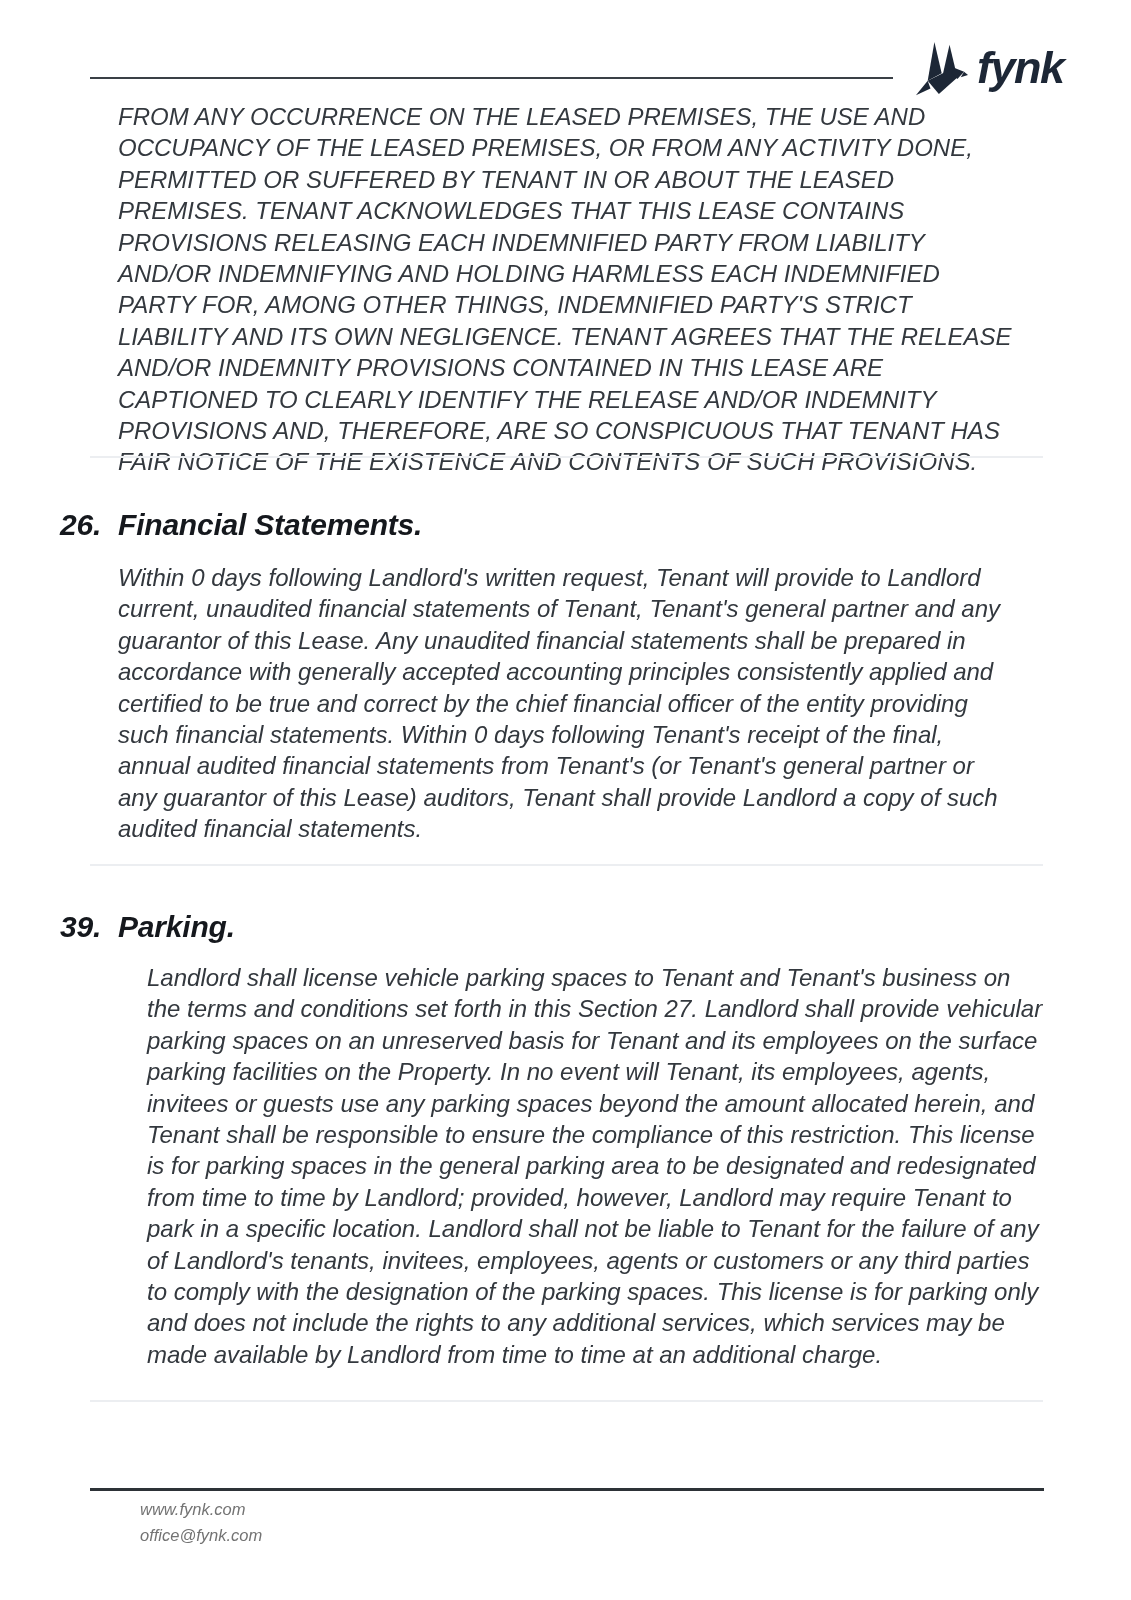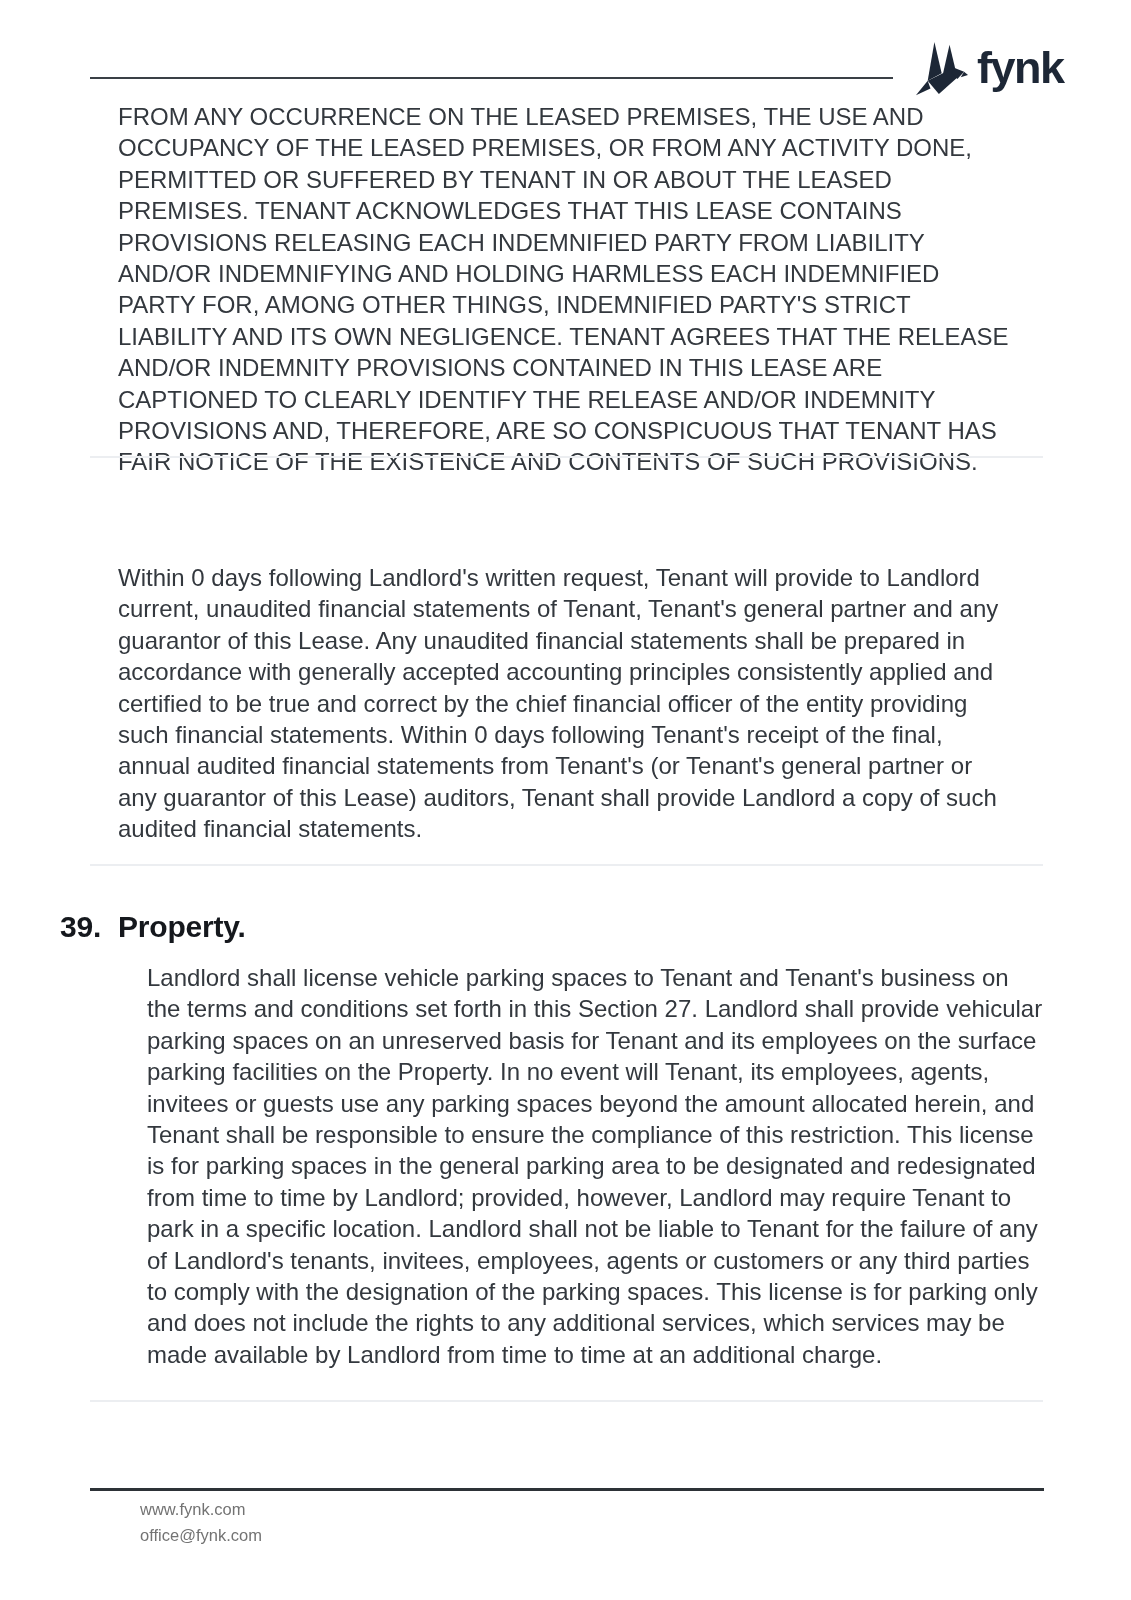--- a/index.html
+++ b/index.html
@@ -6,20 +6,21 @@
   html, body { background: #ffffff; }
   body { font-family: "Liberation Sans", sans-serif; }
 
   .page {
     position: relative;
     width: 1131px;
     height: 1600px;
     margin: 0 auto;
     background: #ffffff;
     overflow: hidden;
+    font-style: italic;
   }
 
   
   .header-rule {
     position: absolute;
     top: 77px; left: 90px;
     width: 803px; height: 2px;
     background: #3a4046;
   }
   .logo {
@@ -113,27 +114,31 @@
         </g>
       </svg>
     </span>
     <span class="logo-text">fynk</span>
   </div>
 
   <p class="para intro">FROM ANY OCCURRENCE ON THE LEASED PREMISES, THE USE AND OCCUPANCY OF THE LEASED PREMISES, OR FROM ANY ACTIVITY DONE, PERMITTED OR SUFFERED BY TENANT IN OR ABOUT THE LEASED PREMISES. TENANT ACKNOWLEDGES THAT THIS LEASE CONTAINS PROVISIONS RELEASING EACH INDEMNIFIED PARTY FROM LIABILITY AND/OR INDEMNIFYING AND HOLDING HARMLESS EACH INDEMNIFIED PARTY FOR, AMONG OTHER THINGS, INDEMNIFIED PARTY'S STRICT LIABILITY AND ITS OWN NEGLIGENCE. TENANT AGREES THAT THE RELEASE AND/OR INDEMNITY PROVISIONS CONTAINED IN THIS LEASE ARE CAPTIONED TO CLEARLY IDENTIFY THE RELEASE AND/OR INDEMNITY PROVISIONS AND, THEREFORE, ARE SO CONSPICUOUS THAT TENANT HAS FAIR NOTICE OF THE EXISTENCE AND CONTENTS OF SUCH PROVISIONS.</p>
 
   <div class="divider d1"></div>
 
+  <div class="heading h26">
+    <span class="num">26.</span>
+    <span class="title">Financial Statements.</span>
+  </div>
   <p class="para b26">Within 0 days following Landlord's written request, Tenant will provide to Landlord current, unaudited financial statements of Tenant, Tenant's general partner and any guarantor of this Lease. Any unaudited financial statements shall be prepared in accordance with generally accepted accounting principles consistently applied and certified to be true and correct by the chief financial officer of the entity providing such financial statements. Within 0 days following Tenant's receipt of the final, annual audited financial statements from Tenant's (or Tenant's general partner or any guarantor of this Lease) auditors, Tenant shall provide Landlord a copy of such audited financial statements.</p>
 
   <div class="divider d2"></div>
 
   <div class="heading h27">
     <span class="num">39.</span>
-    <span class="title">Property.</span>
+    <span class="title">Parking.</span>
   </div>
   <p class="para b27">Landlord shall license vehicle parking spaces to Tenant and Tenant's business on the terms and conditions set forth in this Section 27. Landlord shall provide vehicular parking spaces on an unreserved basis for Tenant and its employees on the surface parking facilities on the Property. In no event will Tenant, its employees, agents, invitees or guests use any parking spaces beyond the amount allocated herein, and Tenant shall be responsible to ensure the compliance of this restriction. This license is for parking spaces in the general parking area to be designated and redesignated from time to time by Landlord; provided, however, Landlord may require Tenant to park in a specific location. Landlord shall not be liable to Tenant for the failure of any of Landlord's tenants, invitees, employees, agents or customers or any third parties to comply with the designation of the parking spaces. This license is for parking only and does not include the rights to any additional services, which services may be made available by Landlord from time to time at an additional charge.</p>
 
   <div class="divider d3"></div>
 
   <div class="footer-rule"></div>
   <div class="footer-links">
     <div>www.fynk.com</div>
     <div>office@fynk.com</div>
   </div>

